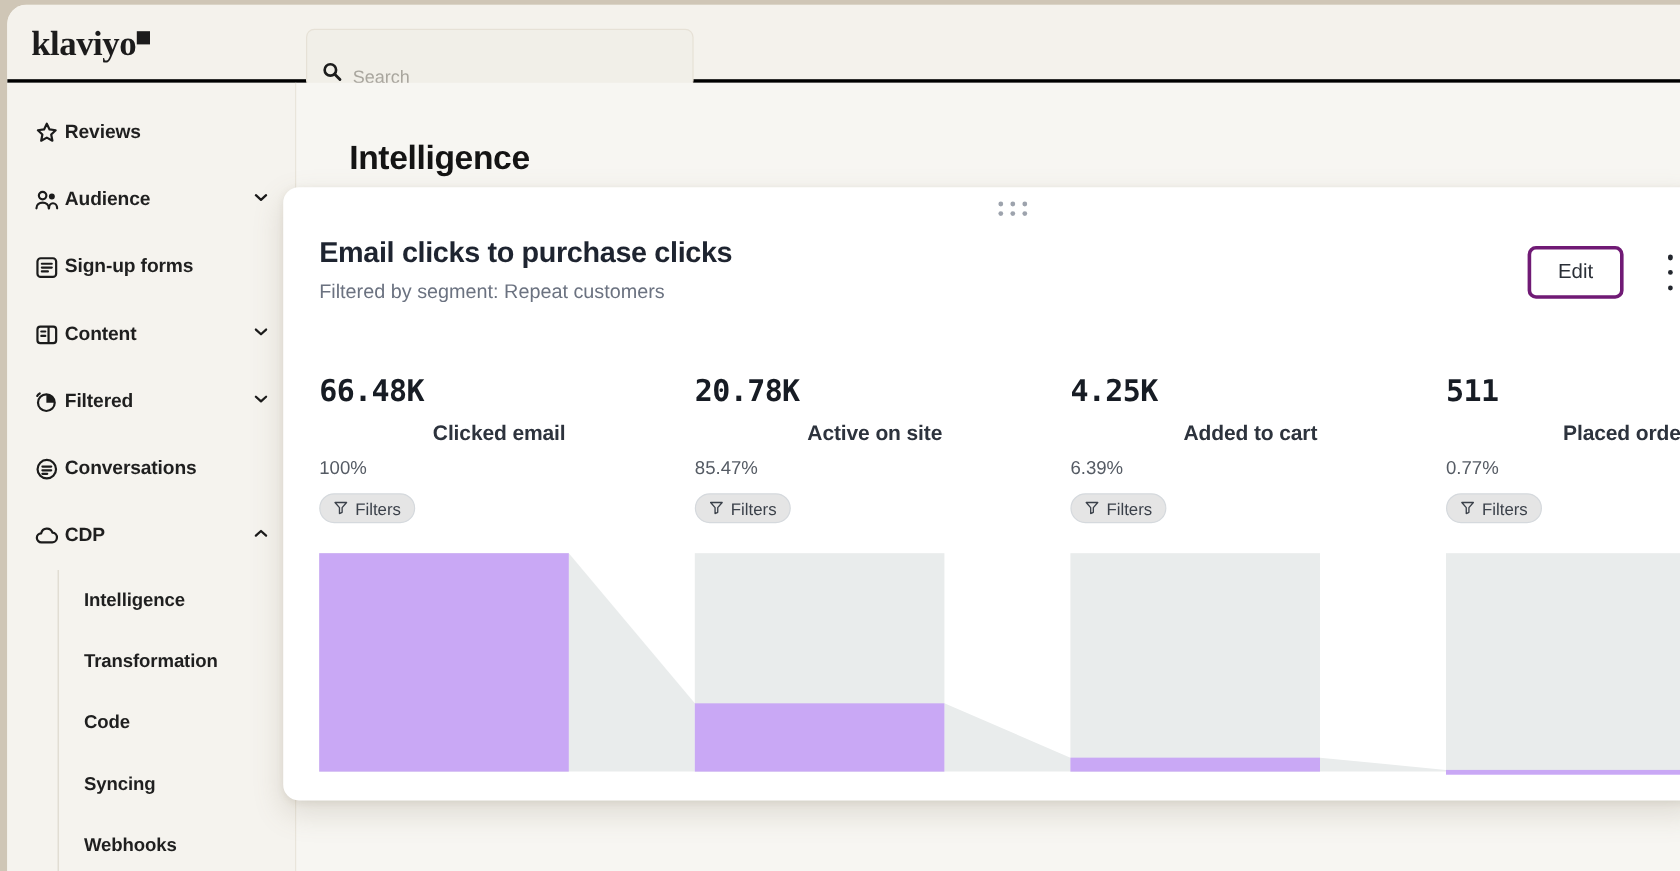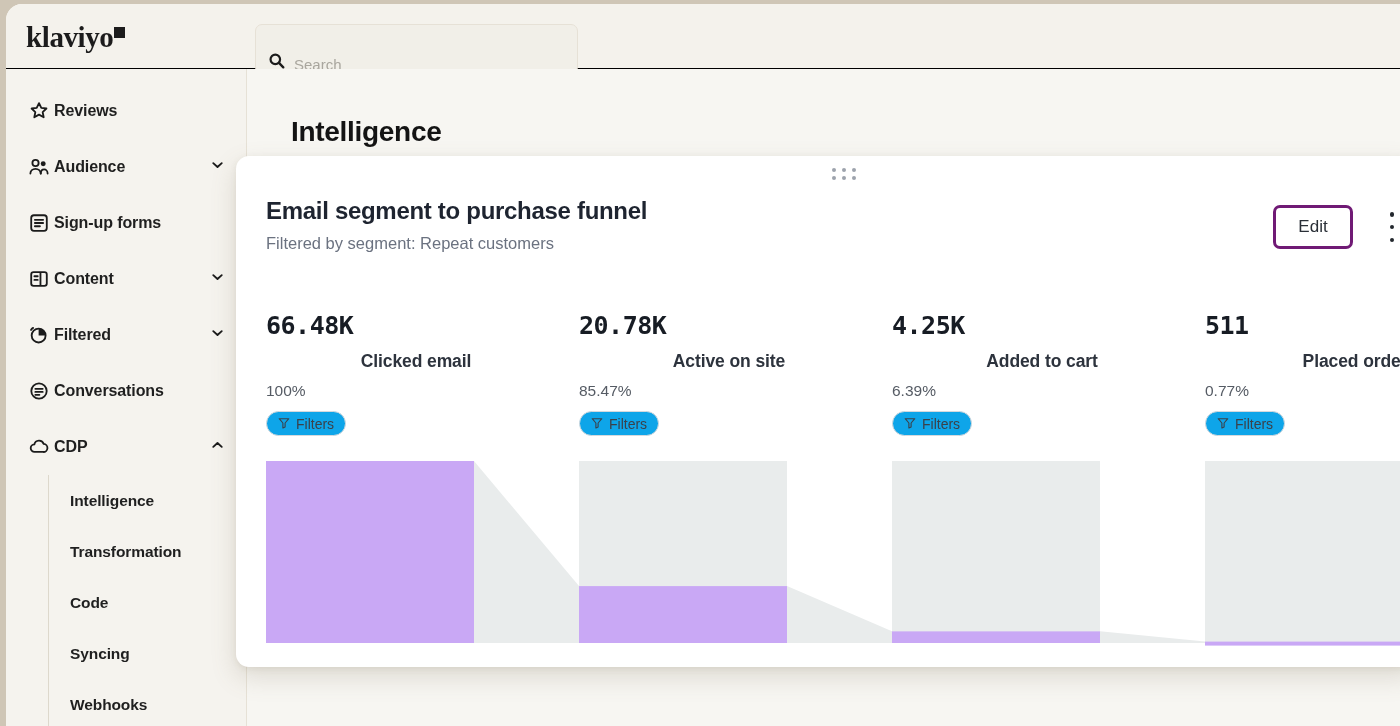--- a/index.html
+++ b/index.html
@@ -24,21 +24,21 @@
     overflow: hidden;
   }
 
   
   #topbar {
     position: absolute;
     left: 0; top: 0;
     width: 1394px;
     height: 65px;
     background: #f4f2ec;
-    border-bottom: 1px solid #000000;
+    border-bottom: 3px solid #000000;
   }
 
   #logo {
     position: absolute;
     left: 20px;
     top: 17px;
     font-family: "Liberation Serif", serif;
     font-size: 29px;
     font-weight: 700;
     letter-spacing: -0.4px;
@@ -260,21 +260,21 @@
     font-size: 15.5px;
     color: #555b64;
   }
   .chip {
     margin-top: 11px;
     display: inline-flex;
     align-items: center;
     gap: 6px;
     height: 25px;
     padding: 0 11px;
-    background: #0ea5e9;
+    background: #e5e5e5;
     border: 1px solid #d5d9dd;
     border-radius: 13px;
     font-size: 14px;
     color: #3b414a;
     cursor: pointer;
   }
 
   #bars { position: absolute; left: 0; top: 0; width: 1180px; height: 511px; }
 </style>
 </head>
@@ -412,21 +412,21 @@
 
     <div id="drag-handle">
       <i></i>
         <i></i>
         <i></i>
         <i></i>
         <i></i>
         <i></i>
     </div>
 
-    <div id="card-title">Email segment to purchase funnel</div>
+    <div id="card-title">Email clicks to purchase clicks</div>
     <div id="card-subtitle">Filtered by segment: Repeat customers</div>
 
     <button id="edit-button">Edit</button>
 
     <div id="kebab-menu">
       <i></i>
         <i></i>
         <i></i>
     </div>
 

